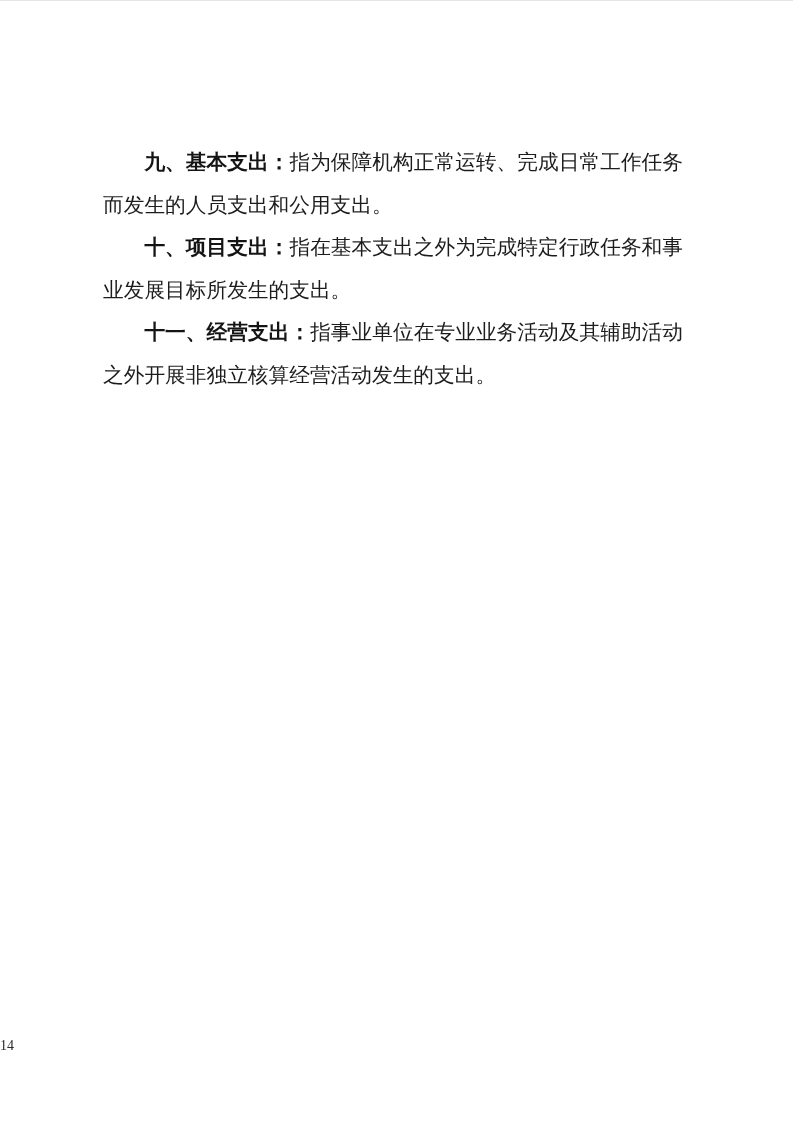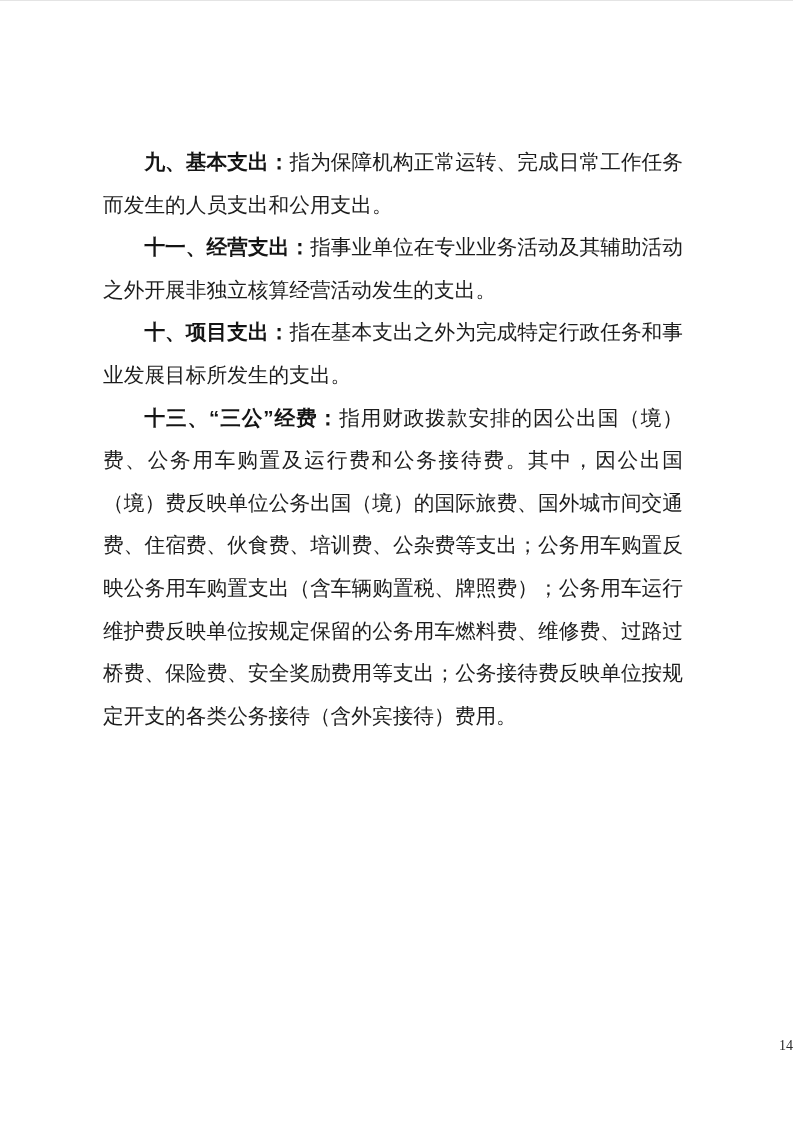--- a/index.html
+++ b/index.html
@@ -40,50 +40,47 @@
     color: #141414;
   }
   .para-body {
     font-weight: normal;
   }
   .page-footer {
     position: absolute;
     top: 1036px;
     left: 0;
     width: 100%;
-    text-align: right;
+    text-align: left;
     font-size: 14px;
     line-height: 18px;
     color: #2a2a2a;
     font-family: "Liberation Serif", "DejaVu Serif", serif;
   }
 </style>
 </head>
 <body>
 
 <div class="page">
 
   <div class="content">
 
     <p>
       <span class="para-heading">九、基本支出：</span><span class="para-body">指为保障机构正常运转、完成日常工作任务而发生的人员支出和公用支出。</span>
     </p>
 
     <p>
+      <span class="para-heading">十、项目支出：</span><span class="para-body">指在基本支出之外为完成特定行政任务和事业发展目标所发生的支出。</span>
+    </p>
+
+    <p>
       <span class="para-heading">十一、经营支出：</span><span class="para-body">指事业单位在专业业务活动及其辅助活动之外开展非独立核算经营活动发生的支出。</span>
     </p>
 
-    <p>
-      <span class="para-heading">十、项目支出：</span><span class="para-body">指在基本支出之外为完成特定行政任务和事业发展目标所发生的支出。</span>
-    </p>
 
-
-    <p>
-      <span class="para-heading">十三、“三公”经费：</span><span class="para-body">指用财政拨款安排的因公出国（境）费、公务用车购置及运行费和公务接待费。其中，因公出国（境）费反映单位公务出国（境）的国际旅费、国外城市间交通费、住宿费、伙食费、培训费、公杂费等支出；公务用车购置反映公务用车购置支出（含车辆购置税、牌照费）；公务用车运行维护费反映单位按规定保留的公务用车燃料费、维修费、过路过桥费、保险费、安全奖励费用等支出；公务接待费反映单位按规定开支的各类公务接待（含外宾接待）费用。</span>
-    </p>
 
 
   </div>
 
   <div class="page-footer">
     <span>14</span>
   </div>
 
 </div>
 

